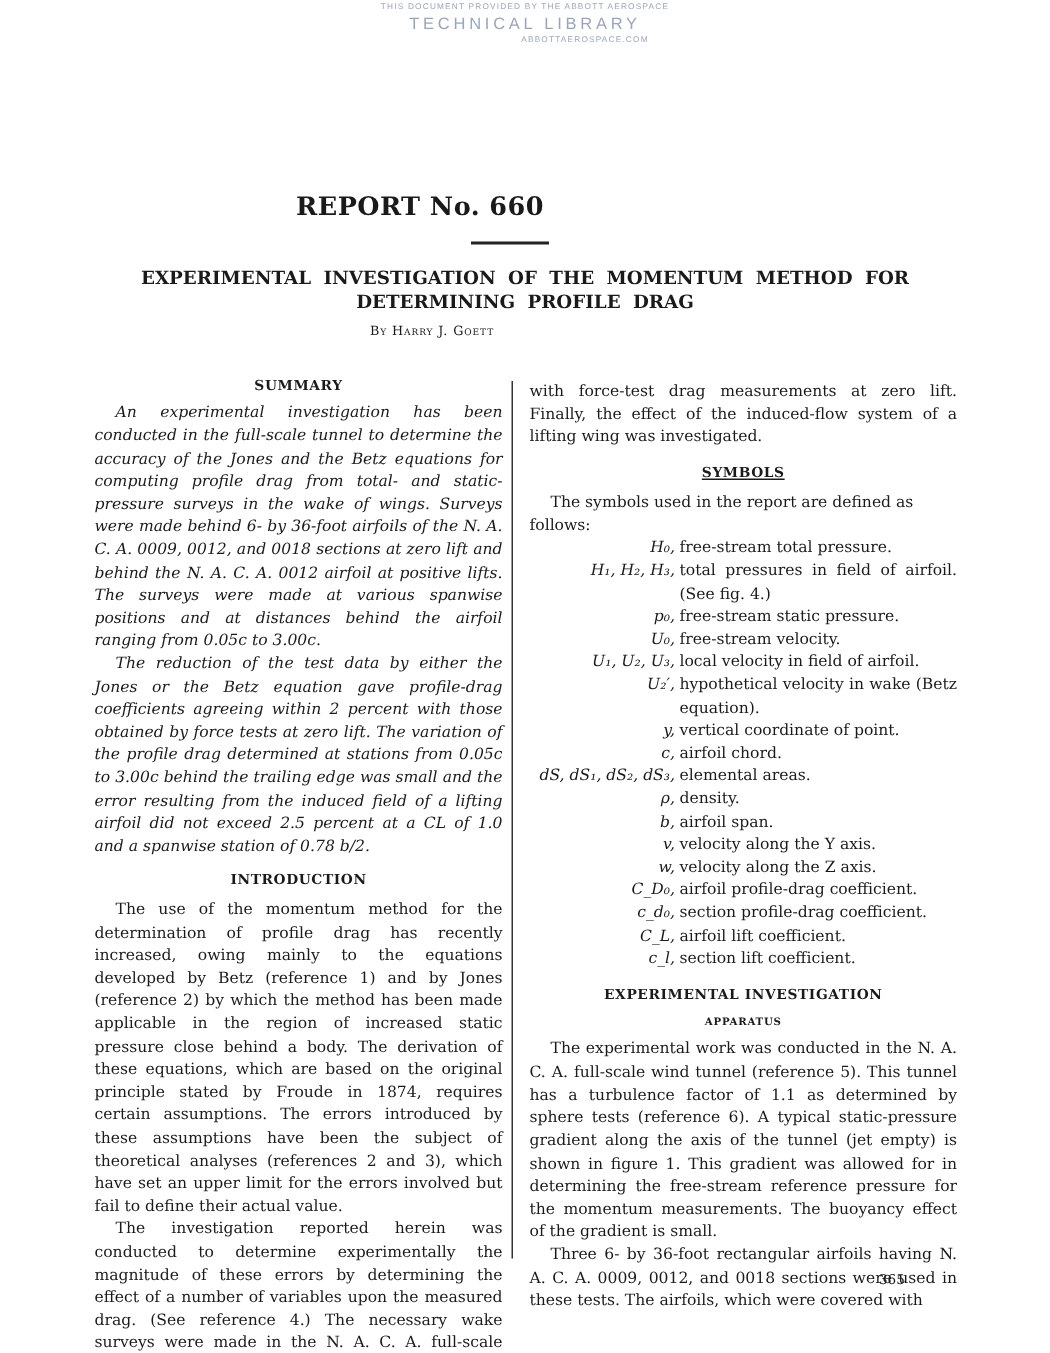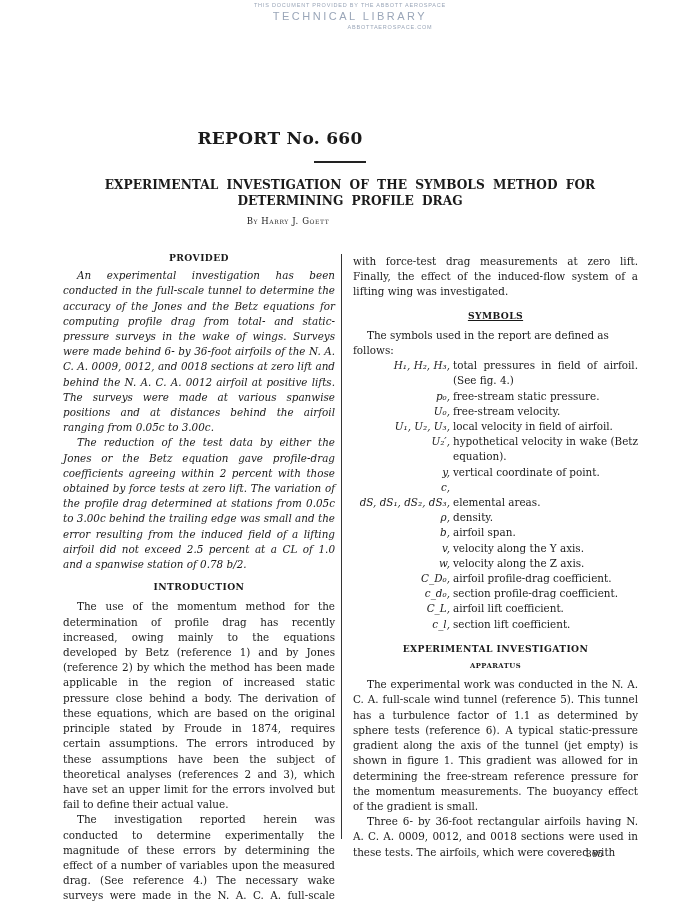--- a/index.html
+++ b/index.html
@@ -33,46 +33,50 @@
 
 <div class="watermark">
   <div class="wm-top">THIS DOCUMENT PROVIDED BY THE ABBOTT AEROSPACE</div>
   <div class="wm-main">TECHNICAL LIBRARY</div>
   <div class="wm-url">ABBOTTAEROSPACE.COM</div>
 </div>
 
 <div class="report-no">REPORT No. 660</div>
 <div class="rule"></div>
 <div class="title">
-  <div>EXPERIMENTAL INVESTIGATION OF THE SYMBOLS METHOD FOR</div>
+  <div>EXPERIMENTAL INVESTIGATION OF THE MOMENTUM METHOD FOR</div>
   <div>DETERMINING PROFILE DRAG</div>
 </div>
 <div class="byline">
   <span class="sc">By</span>
   <span class="sc">Harry J. Goett</span>
 </div>
 
 <div class="col col-left">
   <div class="summary">
-    <h3 class="heading" style="margin-bottom:3px;">PROVIDED</h3>
+    <h3 class="heading" style="margin-bottom:3px;">SUMMARY</h3>
     <p>An experimental investigation has been conducted in the full-scale tunnel to determine the accuracy of the Jones and the Betz equations for computing profile drag from total- and static-pressure surveys in the wake of wings. Surveys were made behind 6- by 36-foot airfoils of the N. A. C. A. 0009, 0012, and 0018 sections at zero lift and behind the N. A. C. A. 0012 airfoil at positive lifts. The surveys were made at various spanwise positions and at distances behind the airfoil ranging from 0.05c to 3.00c.</p>
     <p>The reduction of the test data by either the Jones or the Betz equation gave profile-drag coefficients agreeing within 2 percent with those obtained by force tests at zero lift. The variation of the profile drag determined at stations from 0.05c to 3.00c behind the trailing edge was small and the error resulting from the induced field of a lifting airfoil did not exceed 2.5 percent at a CL of 1.0 and a spanwise station of 0.78 b/2.</p>
   </div>
   <h3 class="heading" style="margin:7px 0 5px;">INTRODUCTION</h3>
   <p>The use of the momentum method for the determination of profile drag has recently increased, owing mainly to the equations developed by Betz (reference 1) and by Jones (reference 2) by which the method has been made applicable in the region of increased static pressure close behind a body. The derivation of these equations, which are based on the original principle stated by Froude in 1874, requires certain assumptions. The errors introduced by these assumptions have been the subject of theoretical analyses (references 2 and 3), which have set an upper limit for the errors involved but fail to define their actual value.</p>
   <p>The investigation reported herein was conducted to determine experimentally the magnitude of these errors by determining the effect of a number of variables upon the measured drag. (See reference 4.) The necessary wake surveys were made in the N. A. C. A. full-scale wind tunnel behind symmetrical airfoils of three thickness ratios. The effect of distance behind the airfoils was first investigated by a comparison of drag determinations made at locations ranging from 0.05c to 3.00c behind the trailing edge. A check was then obtained on the accuracy of the method by a comparison</p>
 </div>
 
 <div class="divider"></div>
 
 <div class="col col-right">
   <p class="noindent">with force-test drag measurements at zero lift. Finally, the effect of the induced-flow system of a lifting wing was investigated.</p>
   <h3 class="heading" style="margin:8px 0 5px;text-decoration:underline;">SYMBOLS</h3>
   <p style="text-align:left;">The symbols used in the report are defined as follows:</p>
   <ul class="symbols">
+    <li class="sym">
+        <span class="sym-key">H₀,</span>
+        <span class="sym-def">free-stream total pressure.</span>
+      </li>
     <li class="sym">
         <span class="sym-key">H₁, H₂, H₃,</span>
         <span class="sym-def">total pressures in field of airfoil. (See fig. 4.)</span>
       </li>
     <li class="sym">
         <span class="sym-key">p₀,</span>
         <span class="sym-def">free-stream static pressure.</span>
       </li>
     <li class="sym">
         <span class="sym-key">U₀,</span>
@@ -85,20 +89,21 @@
     <li class="sym">
         <span class="sym-key">U₂′,</span>
         <span class="sym-def">hypothetical velocity in wake (Betz equation).</span>
       </li>
     <li class="sym">
         <span class="sym-key">y,</span>
         <span class="sym-def">vertical coordinate of point.</span>
       </li>
     <li class="sym">
         <span class="sym-key">c,</span>
+        <span class="sym-def">airfoil chord.</span>
       </li>
     <li class="sym">
         <span class="sym-key">dS, dS₁, dS₂, dS₃,</span>
         <span class="sym-def">elemental areas.</span>
       </li>
     <li class="sym">
         <span class="sym-key">ρ,</span>
         <span class="sym-def">density.</span>
       </li>
     <li class="sym">

